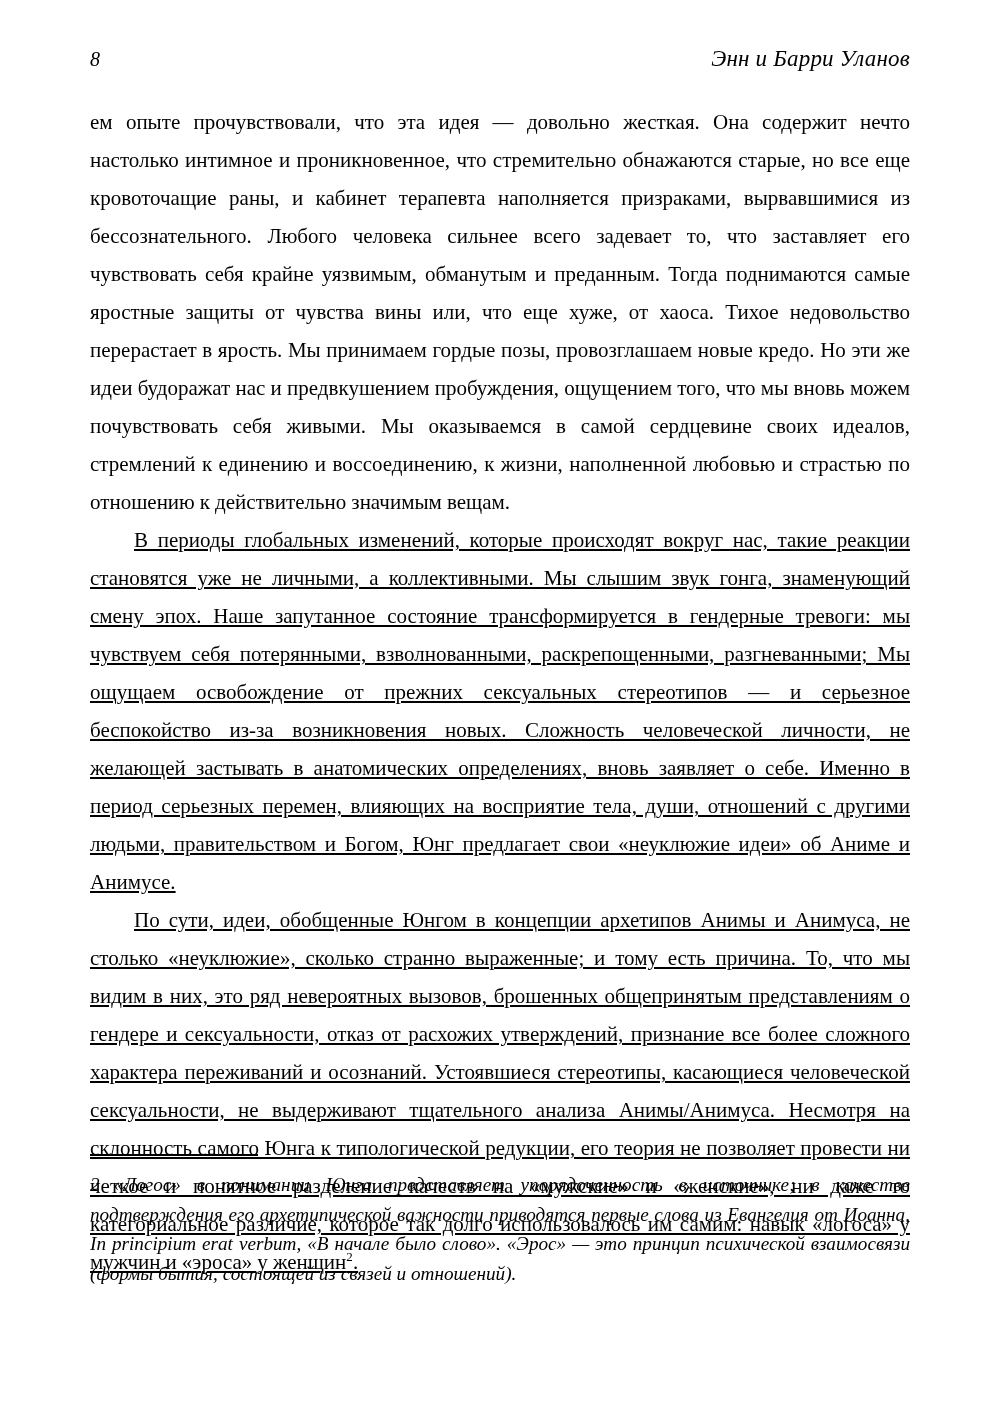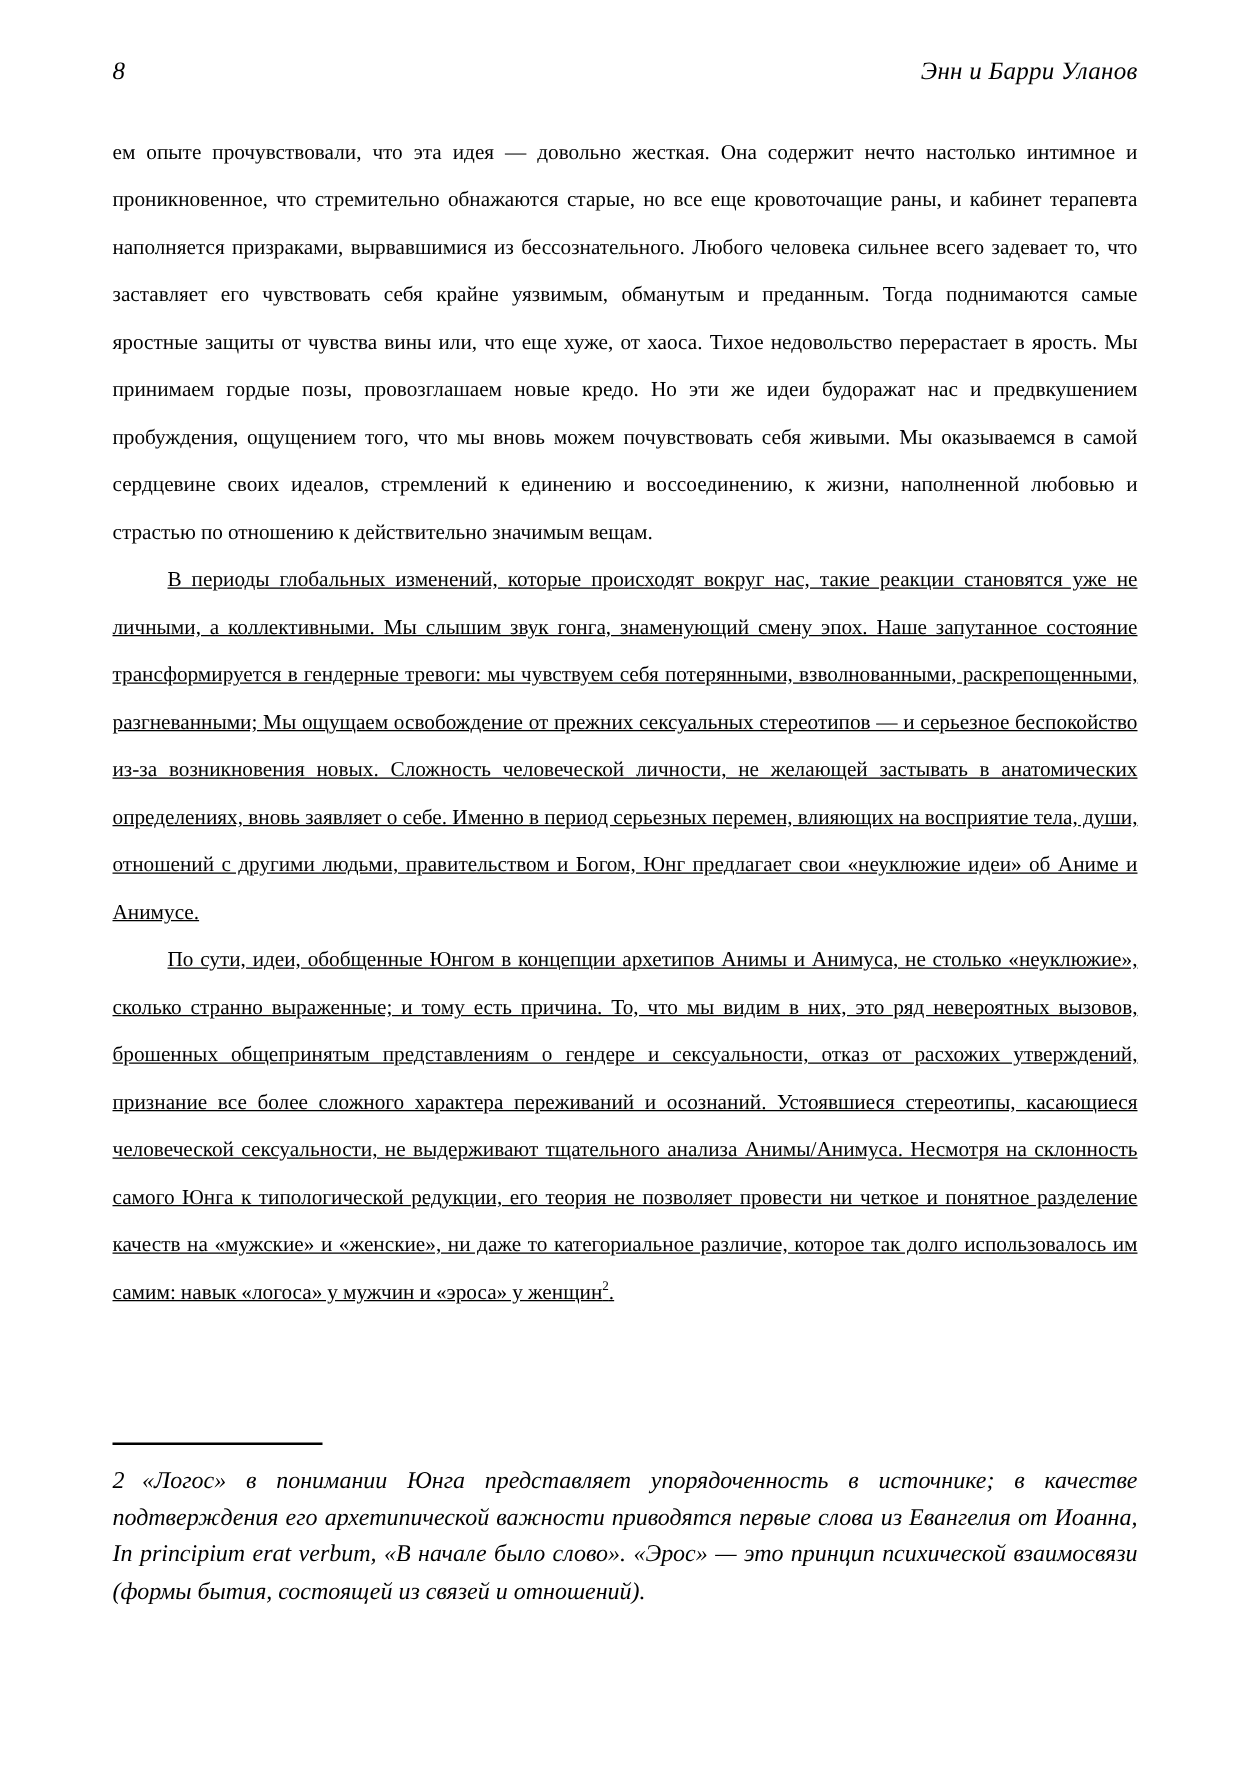--- a/index.html
+++ b/index.html
@@ -33,36 +33,36 @@
     font-style: italic;
   }
 
   .folio {
     font-size: 20px;
     font-style: italic;
     letter-spacing: 0.2px;
   }
 
   .running-title {
-    font-size: 20px;
+    font-size: 23px;
     letter-spacing: 0.2px;
     white-space: nowrap;
   }
 
   
   .textblock {
     position: absolute;
     top: 103px;
     left: 90px;
     width: 820px;
   }
 
   .para {
     margin: 0;
-    font-size: 17px;
+    font-size: 21px;
     line-height: 38px;
     text-align: justify;
     text-justify: inter-word;
     -webkit-hyphens: manual;
     hyphens: manual;
     word-spacing: -0.2px;
   }
 
   .para.indent {
     text-indent: 44px;

